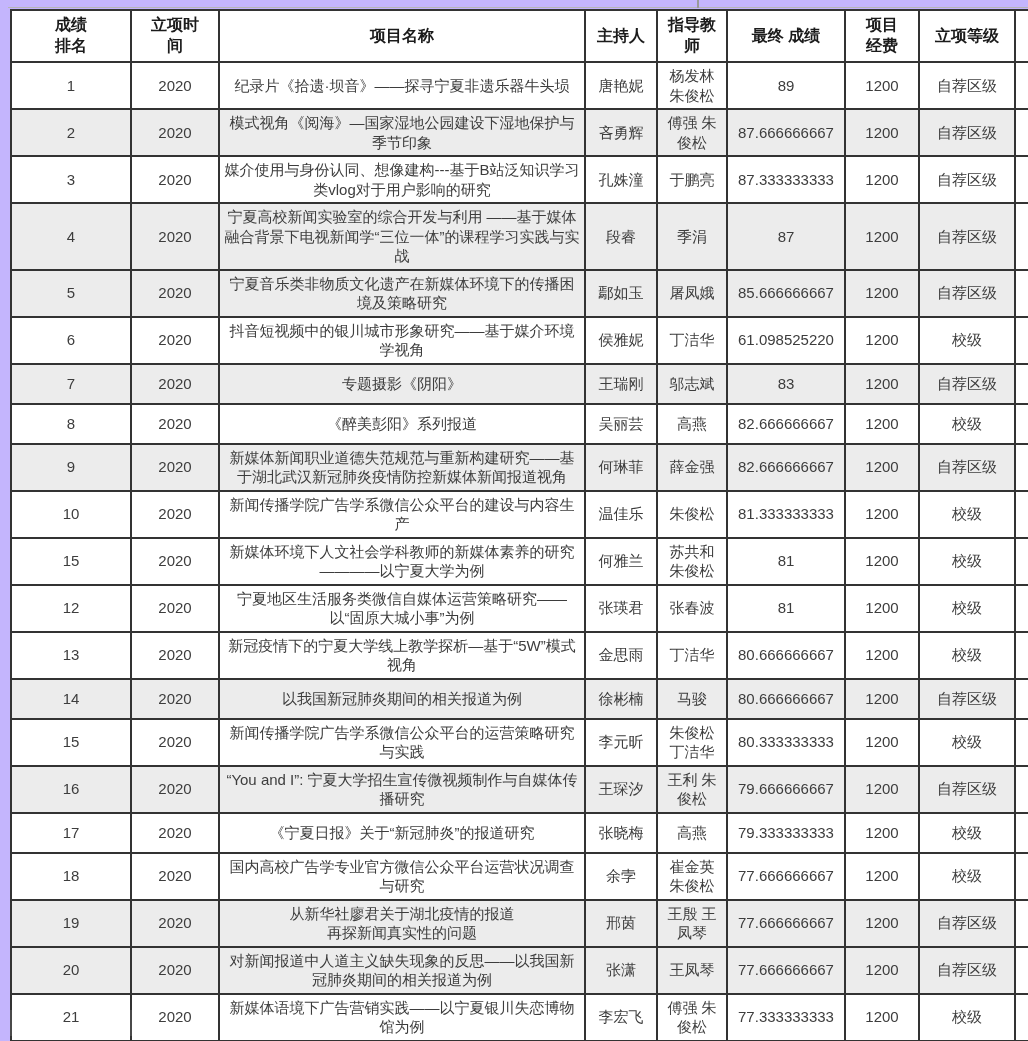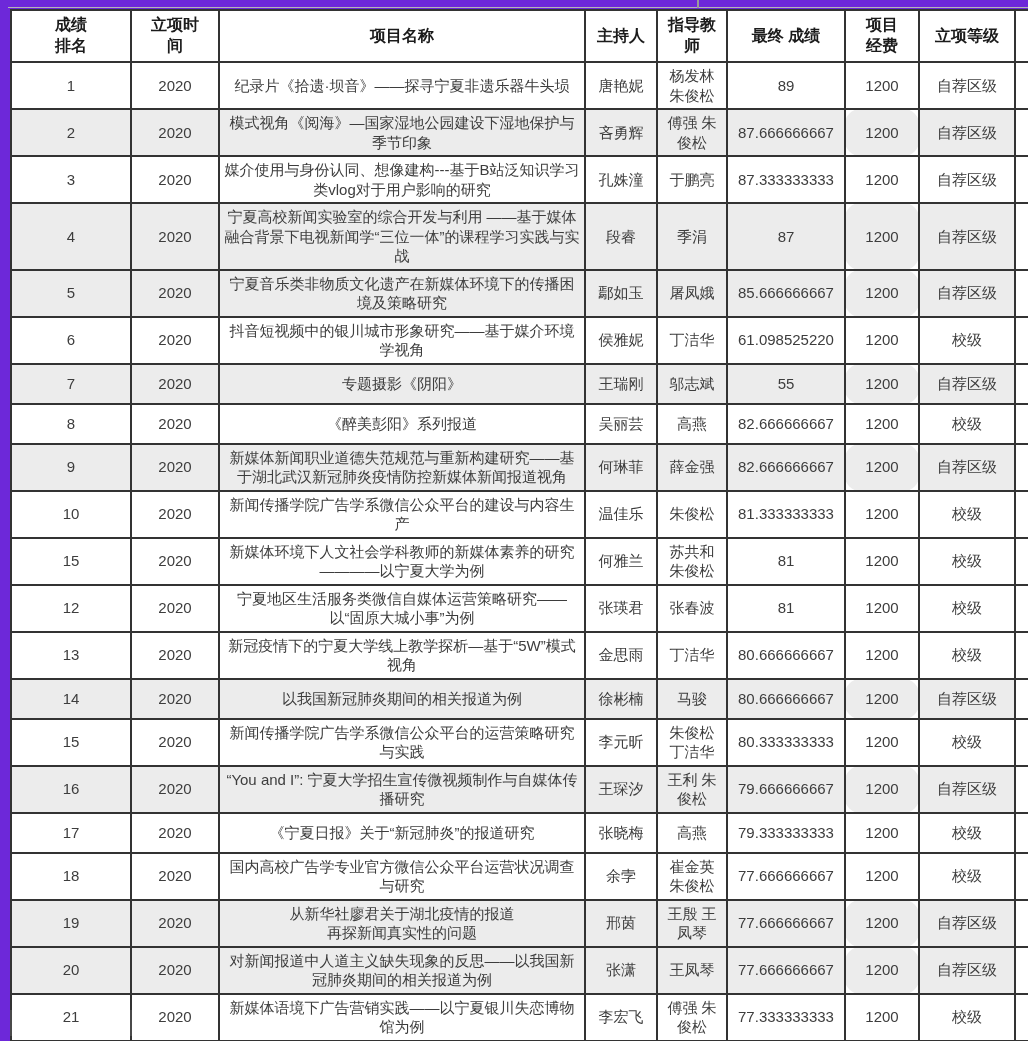--- a/index.html
+++ b/index.html
@@ -6,21 +6,21 @@
     margin: 0;
     padding: 0;
     background: #fbfbfa;
     font-family: "Liberation Sans", "DejaVu Sans", sans-serif;
   }
   .page {
     position: relative;
     width: 1028px;
     height: 1041px;
     overflow: hidden;
-    background: #6d28d9;
+    background: #c4b5fd;
   }
   .top-line {
     position: absolute;
     top: 7px; left: 8px; right: 0;
     height: 1px;
     background: #b5b5b5;
   }
   .top-tick {
     position: absolute;
     top: 0; left: 697px;
@@ -62,21 +62,21 @@
   td.col-name { white-space: pre-line; padding: 3px 8px; }
   td.col-host { font-weight: normal; color: #141414; }
   td.col-teacher { color: #474747; }
   td.col-score, th.col-score {
     text-align: left;
     padding-left: 4px;
     color: #4f4f4f;
     font-size: 16px;
   }
   th.col-score { color: #1b1b1b; }
-  td.col-fund { color: #4a4a4a; font-size: 15px; border-radius: 15px; }
+  td.col-fund { color: #4a4a4a; font-size: 15px; }
   td.col-sliver, th.col-sliver { padding: 0; }
   .bottom-fragment {
     position: absolute;
     left: 10px;
     top: 1010px;
     width: 1018px;
     height: 31px;
   }
   .bottom-fragment .v1, .bottom-fragment .v2 {
     position: absolute;
@@ -189,21 +189,21 @@
           <td class="col-fund">1200</td>
           <td class="col-level">校级</td>
           <td class="col-sliver"></td>
         </tr>
         <tr class="shaded">
           <td class="col-rank">7</td>
           <td class="col-year">2020</td>
           <td class="col-name">专题摄影《阴阳》</td>
           <td class="col-host">王瑞刚</td>
           <td class="col-teacher">邬志斌</td>
-          <td class="col-score">55</td>
+          <td class="col-score">83</td>
           <td class="col-fund">1200</td>
           <td class="col-level">自荐区级</td>
           <td class="col-sliver"></td>
         </tr>
         <tr>
           <td class="col-rank">8</td>
           <td class="col-year">2020</td>
           <td class="col-name">《醉美彭阳》系列报道</td>
           <td class="col-host">吴丽芸</td>
           <td class="col-teacher">高燕</td>

